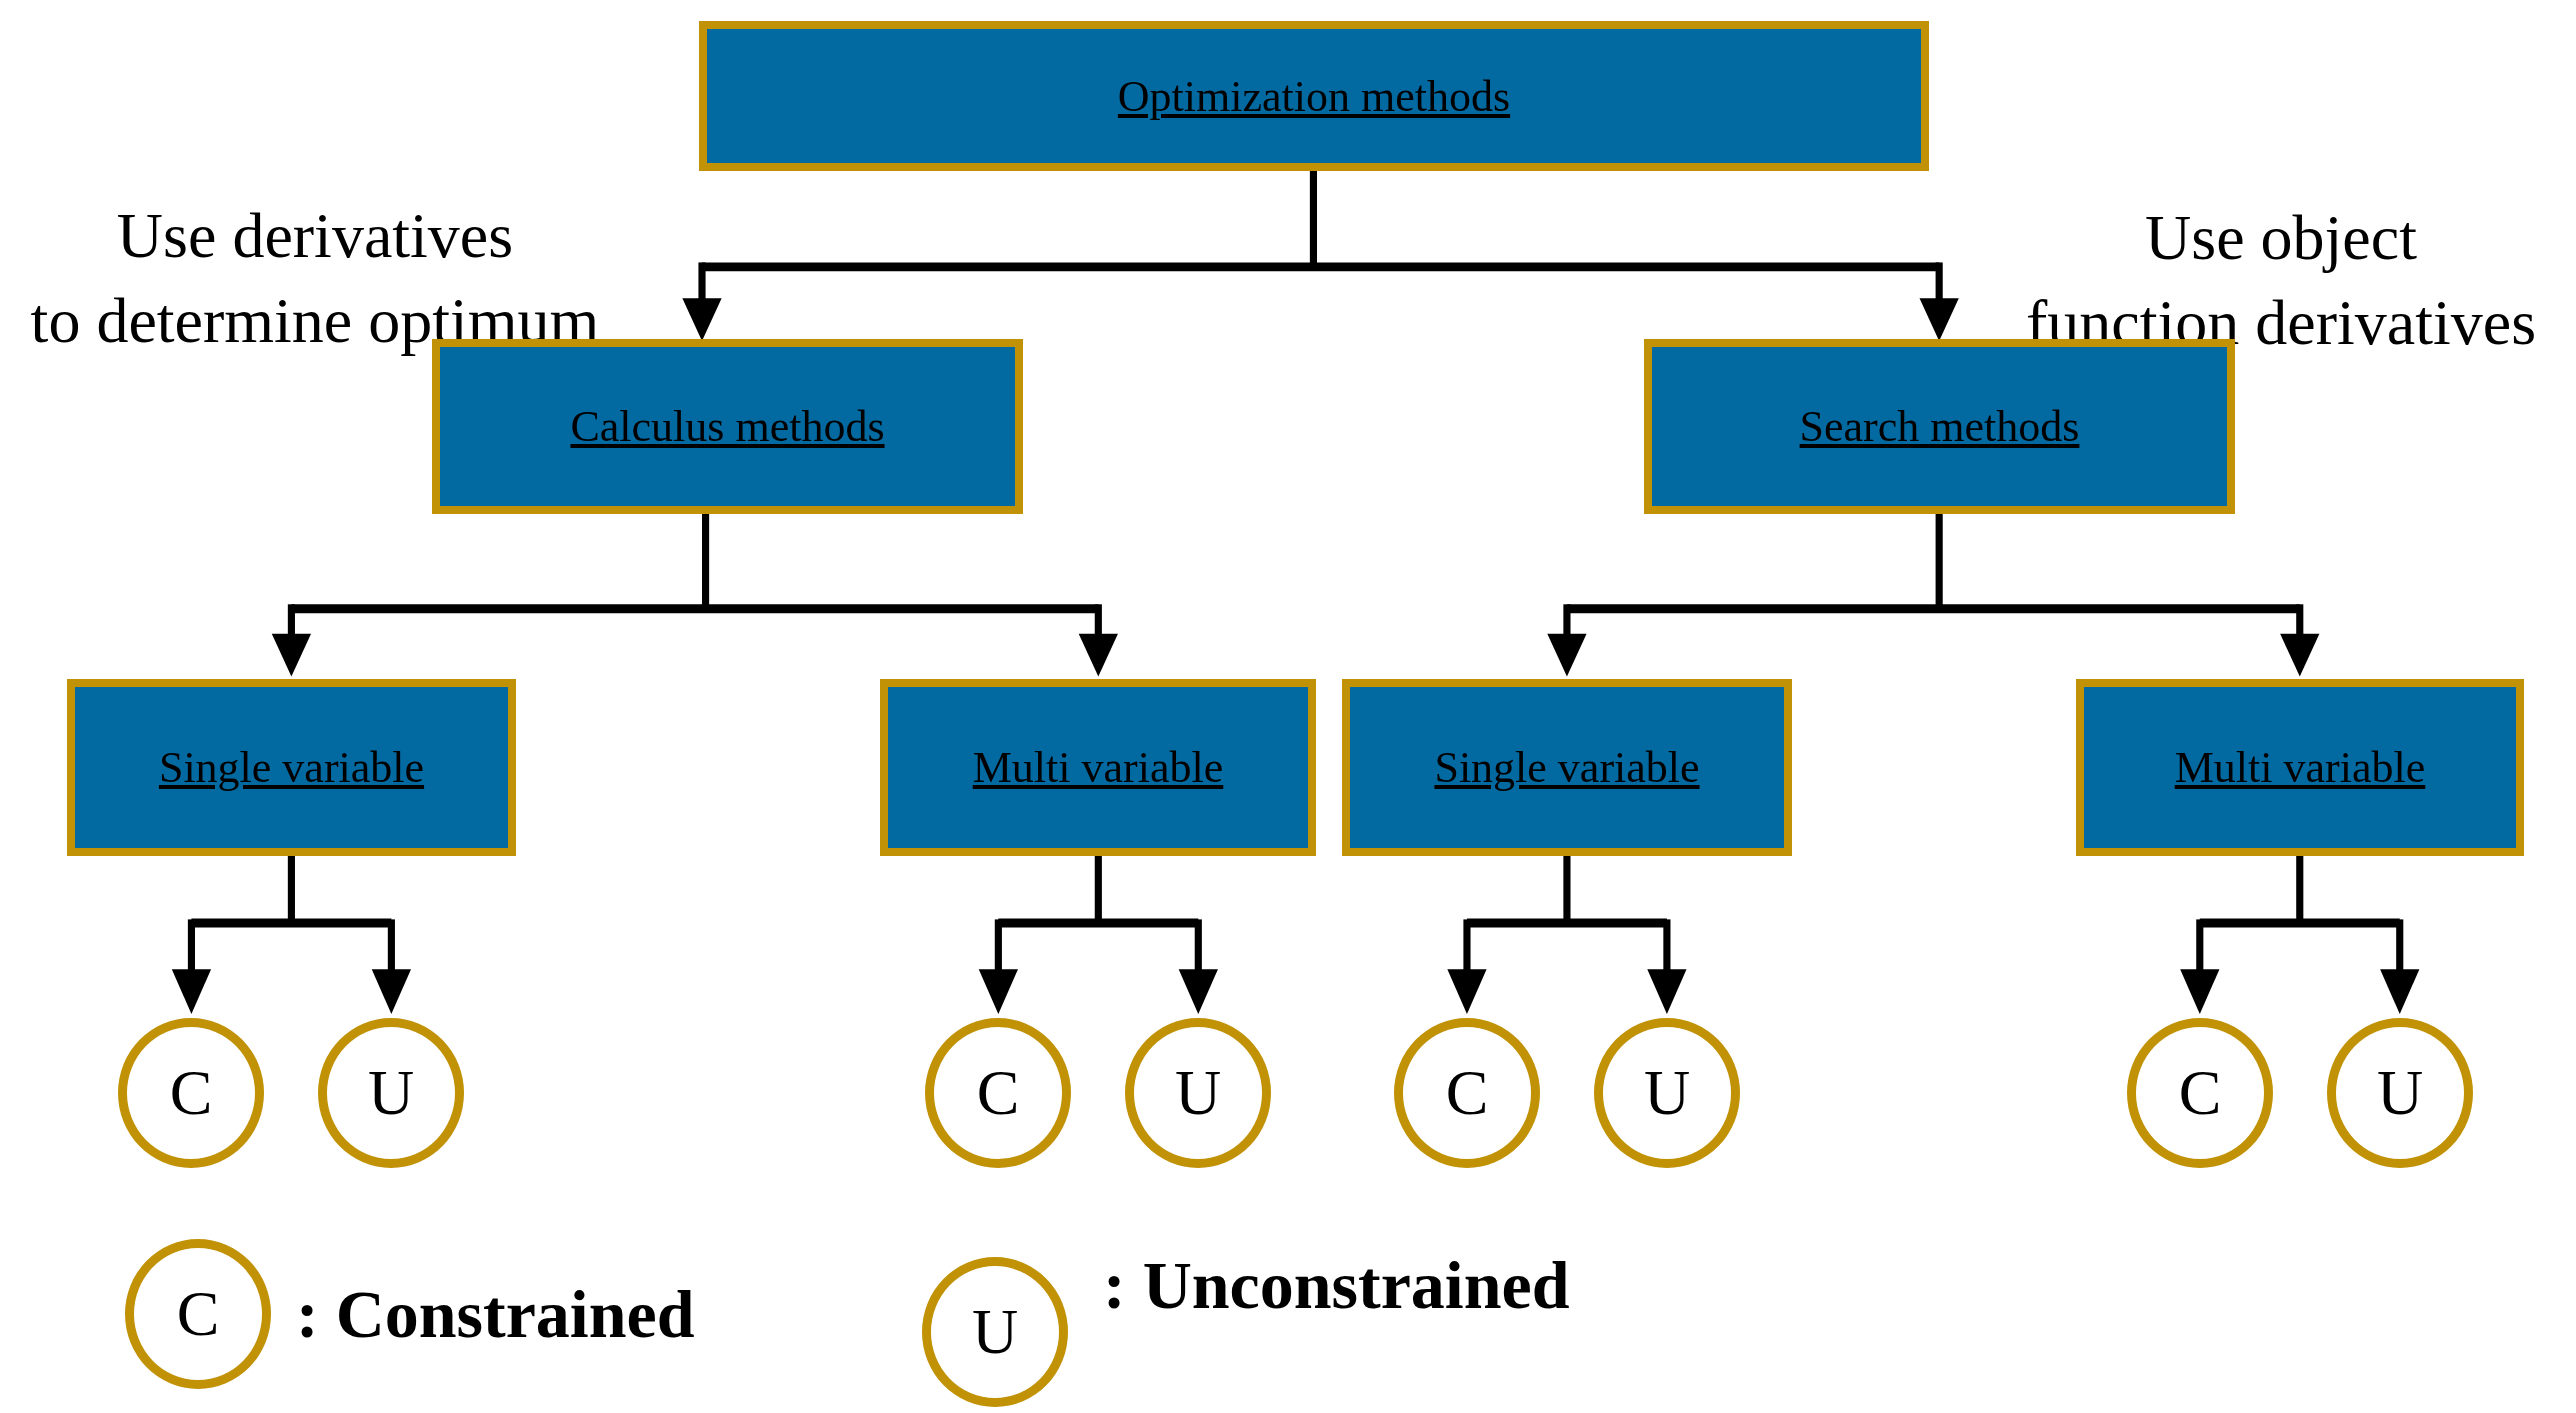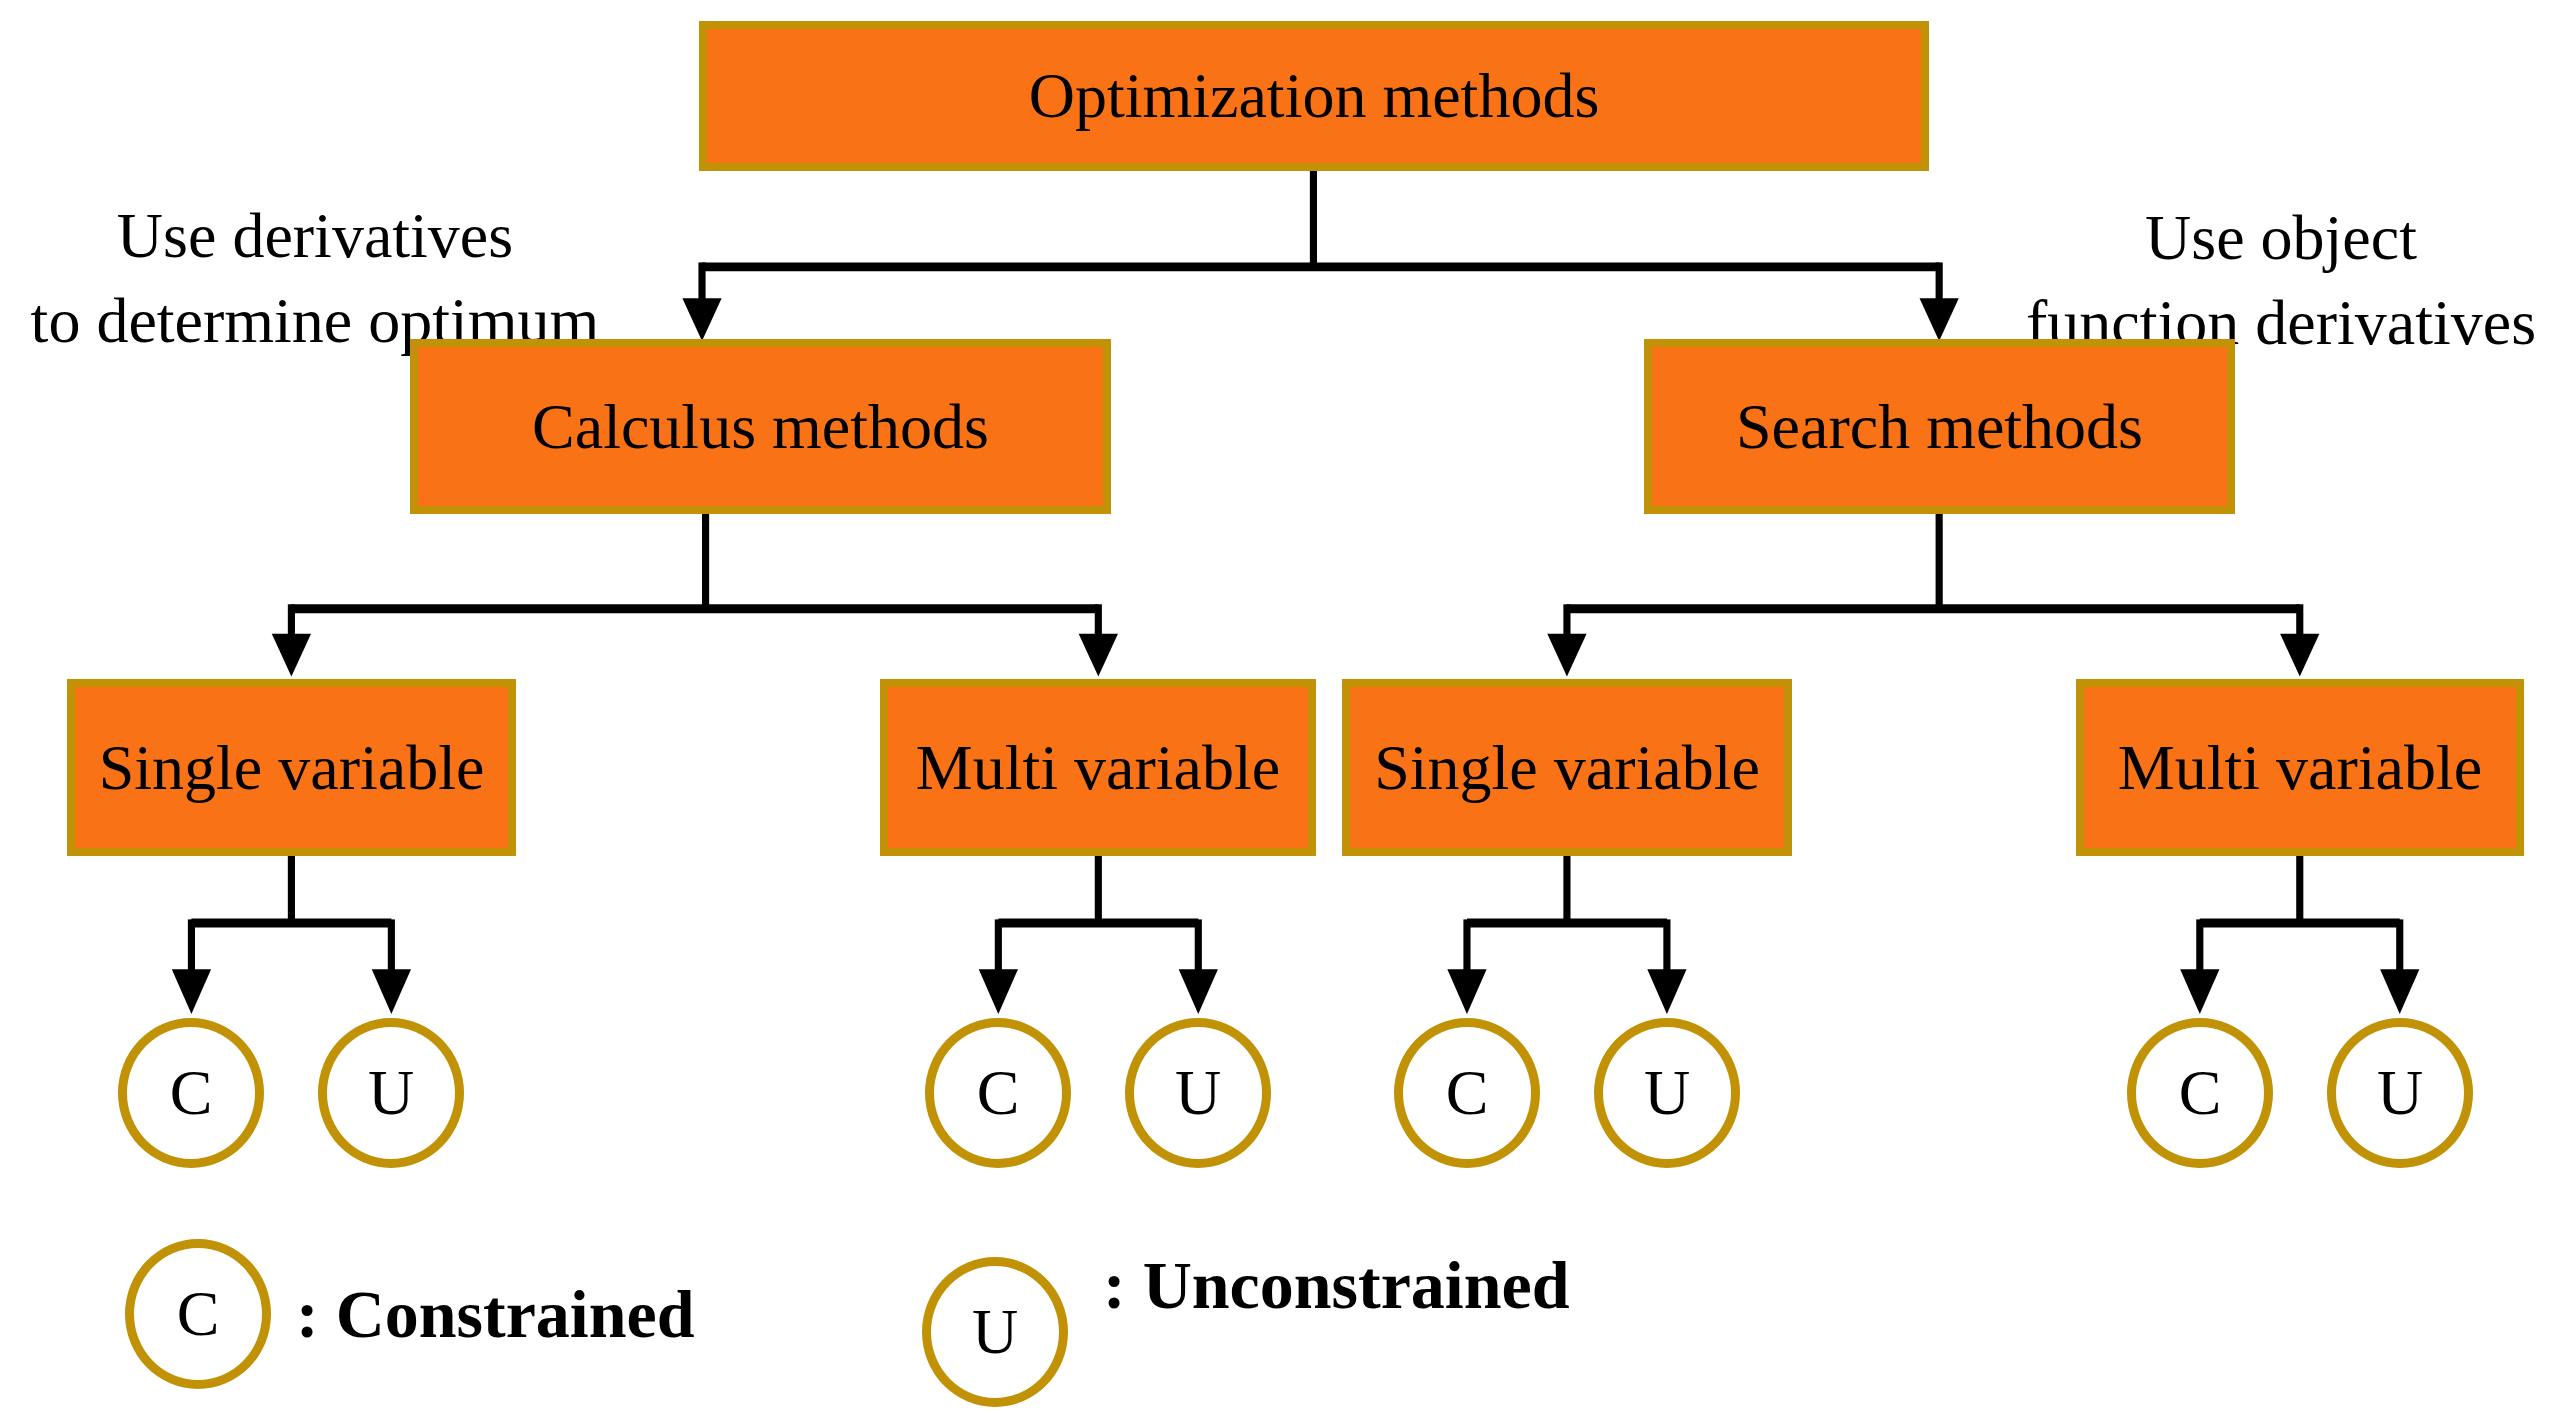--- a/index.html
+++ b/index.html
@@ -18,25 +18,26 @@
     overflow:hidden;
   }
   .connectors{position:absolute;left:0;top:0;}
   .connectors path{stroke:var(--connector);stroke-width:8;fill:none;}
   .connectors path.bar{stroke-width:10;}
   .connectors polygon{fill:var(--connector);stroke:none;}
   .node{
     position:absolute;
     box-sizing:border-box;
     border:8px solid var(--box-border);
-    background:#f97316;
+    background:#0369a1;
     display:flex;align-items:center;justify-content:center;
-    font-size:64px;
+    font-size:44px;
     white-space:nowrap;
     text-align:center;
+    text-decoration:underline;
   }
   .leaf-circle{
     position:absolute;
     box-sizing:border-box;
     width:146px;height:150px;
     border:9px solid var(--box-border);
     border-radius:50%;
     background:#fff;
     display:flex;align-items:center;justify-content:center;
     font-size:64px;
@@ -132,21 +133,21 @@
     <div>Use derivatives</div>
     <div>to determine optimum</div>
   </div>
   <div class="annotation" style="left:1991px;top:195px;width:580px;">
     <div>Use object</div>
     <div>function derivatives</div>
   </div>
 
   <div class="node" style="left:699px;top:21.4px;width:1230px;height:150px;">Optimization methods</div>
 
-  <div class="node" style="left:410px;top:339px;width:701px;height:175px;">Calculus methods</div>
+  <div class="node" style="left:432px;top:339px;width:591px;height:175px;">Calculus methods</div>
   <div class="node" style="left:1644px;top:339px;width:591px;height:175px;">Search methods</div>
 
   <div class="node" style="left:67px;top:679px;width:449px;height:177px;">Single variable</div>
   <div class="node" style="left:880px;top:679px;width:436px;height:177px;">Multi variable</div>
   <div class="node" style="left:1342px;top:679px;width:450px;height:177px;">Single variable</div>
   <div class="node" style="left:2076px;top:679px;width:448px;height:177px;">Multi variable</div>
 
   <div class="leaf-circle" style="left:118px;top:1018px;">C</div>
   <div class="leaf-circle" style="left:318px;top:1018px;">U</div>
   <div class="leaf-circle" style="left:925px;top:1018px;">C</div>

